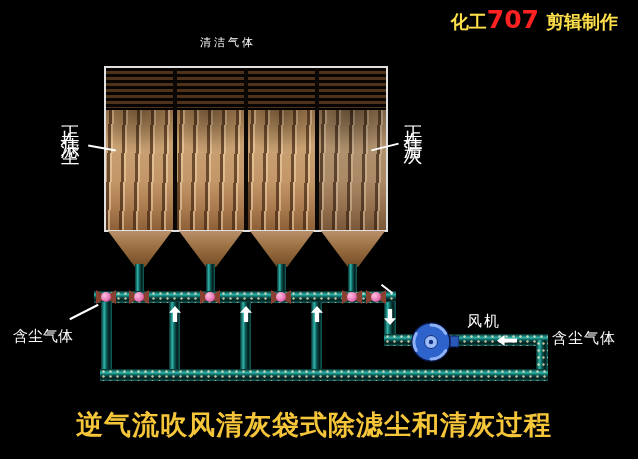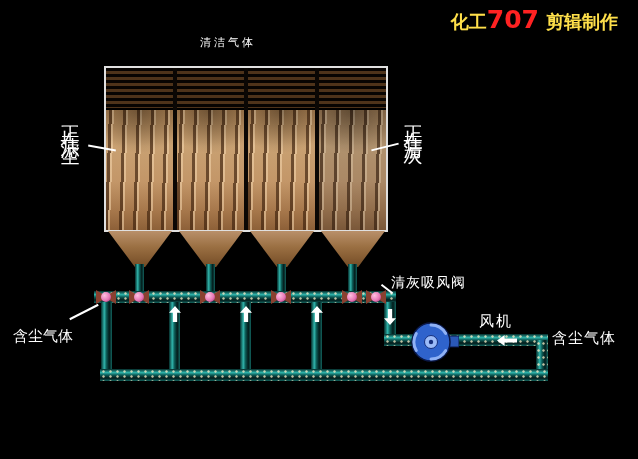--- a/index.html
+++ b/index.html
@@ -12,21 +12,21 @@
   .watermark .wm-y{color:#ffe04a;font-size:18px;font-weight:bold;}
   .watermark .wm-r{color:#ff2222;font-size:25px;font-weight:bold;}
   .watermark .wm-s{margin-left:7px;}
   
   .lbl{position:absolute;color:#fff;}
   .clean-gas{left:200px;top:35px;font-size:11px;letter-spacing:3px;}
   .side-label{writing-mode:vertical-rl;text-orientation:upright;font-size:19px;letter-spacing:7px;color:#fff;}
   .side-left{left:58px;top:110px;}
   .side-right{left:401px;top:110px;}
   .suction-label{left:391px;top:274px;font-size:14px;letter-spacing:1px;}
-  .fan-label{left:467px;top:312px;font-size:15px;letter-spacing:2px;margin-left:12px;}
+  .fan-label{left:467px;top:312px;font-size:15px;letter-spacing:2px;}
   .dusty-right{left:552px;top:329px;font-size:15px;letter-spacing:1px;}
   .inlet-label{left:4px;top:325px;width:78px;text-align:center;font-size:15px;line-height:22px;}
   .title{left:0;right:0;top:407px;text-align:center;font-size:27px;font-weight:bold;color:#f6c63a;letter-spacing:1px;}
   
   .pointer{position:absolute;height:2px;background:#fff;}
   
   .box{position:absolute;left:104px;top:66px;width:284px;height:166px;box-sizing:border-box;
        border:2px solid #e0e0e0;background:#0b0704;display:flex;gap:4px;}
   .chamber{flex:1;display:flex;flex-direction:column;min-width:0;}
   .louver{height:40px;background:repeating-linear-gradient(180deg,#070402 0 3px,#4e331a 3px 6px);border-bottom:2px solid #000;}
@@ -164,26 +164,26 @@
       <g transform="rotate(240 24 25)">
         <path d="M24 8 A17 17 0 0 1 38.7 16.5" fill="none" stroke="#8fb1f5" stroke-width="3" stroke-linecap="round"></path>
       </g>
       <circle cx="24" cy="25" r="6.5" fill="#9cbcf8" stroke="#16307e" stroke-width="1"></circle>
       <circle cx="24" cy="25" r="2.2" fill="#16307e"></circle>
     </svg>
   </div>
 
   <div class="lbl side-label side-left">正在滤尘</div>
   <div class="lbl side-label side-right">正在清灰</div>
-  <div class="lbl suction-label">清灰吸风阀</div>
   <div class="lbl fan-label">风机</div>
   <div class="lbl dusty-right">含尘气体</div>
   <div class="lbl inlet-label">
     <span style="display:block;">含尘气体</span>
   </div>
 
   <div class="pointer" style="left:88px;top:147px;width:28px;transform:rotate(10deg);"></div>
   <div class="pointer" style="left:371px;top:146px;width:28px;transform:rotate(-14deg);"></div>
   <div class="pointer" style="left:380px;top:288px;width:14px;transform:rotate(38deg);"></div>
   <div class="pointer" style="left:68px;top:311px;width:32px;transform:rotate(-27deg);"></div>
 
+  <div class="lbl title">逆气流吹风清灰袋式除滤尘和清灰过程</div>
 
 </div>
 
 </body></html>

